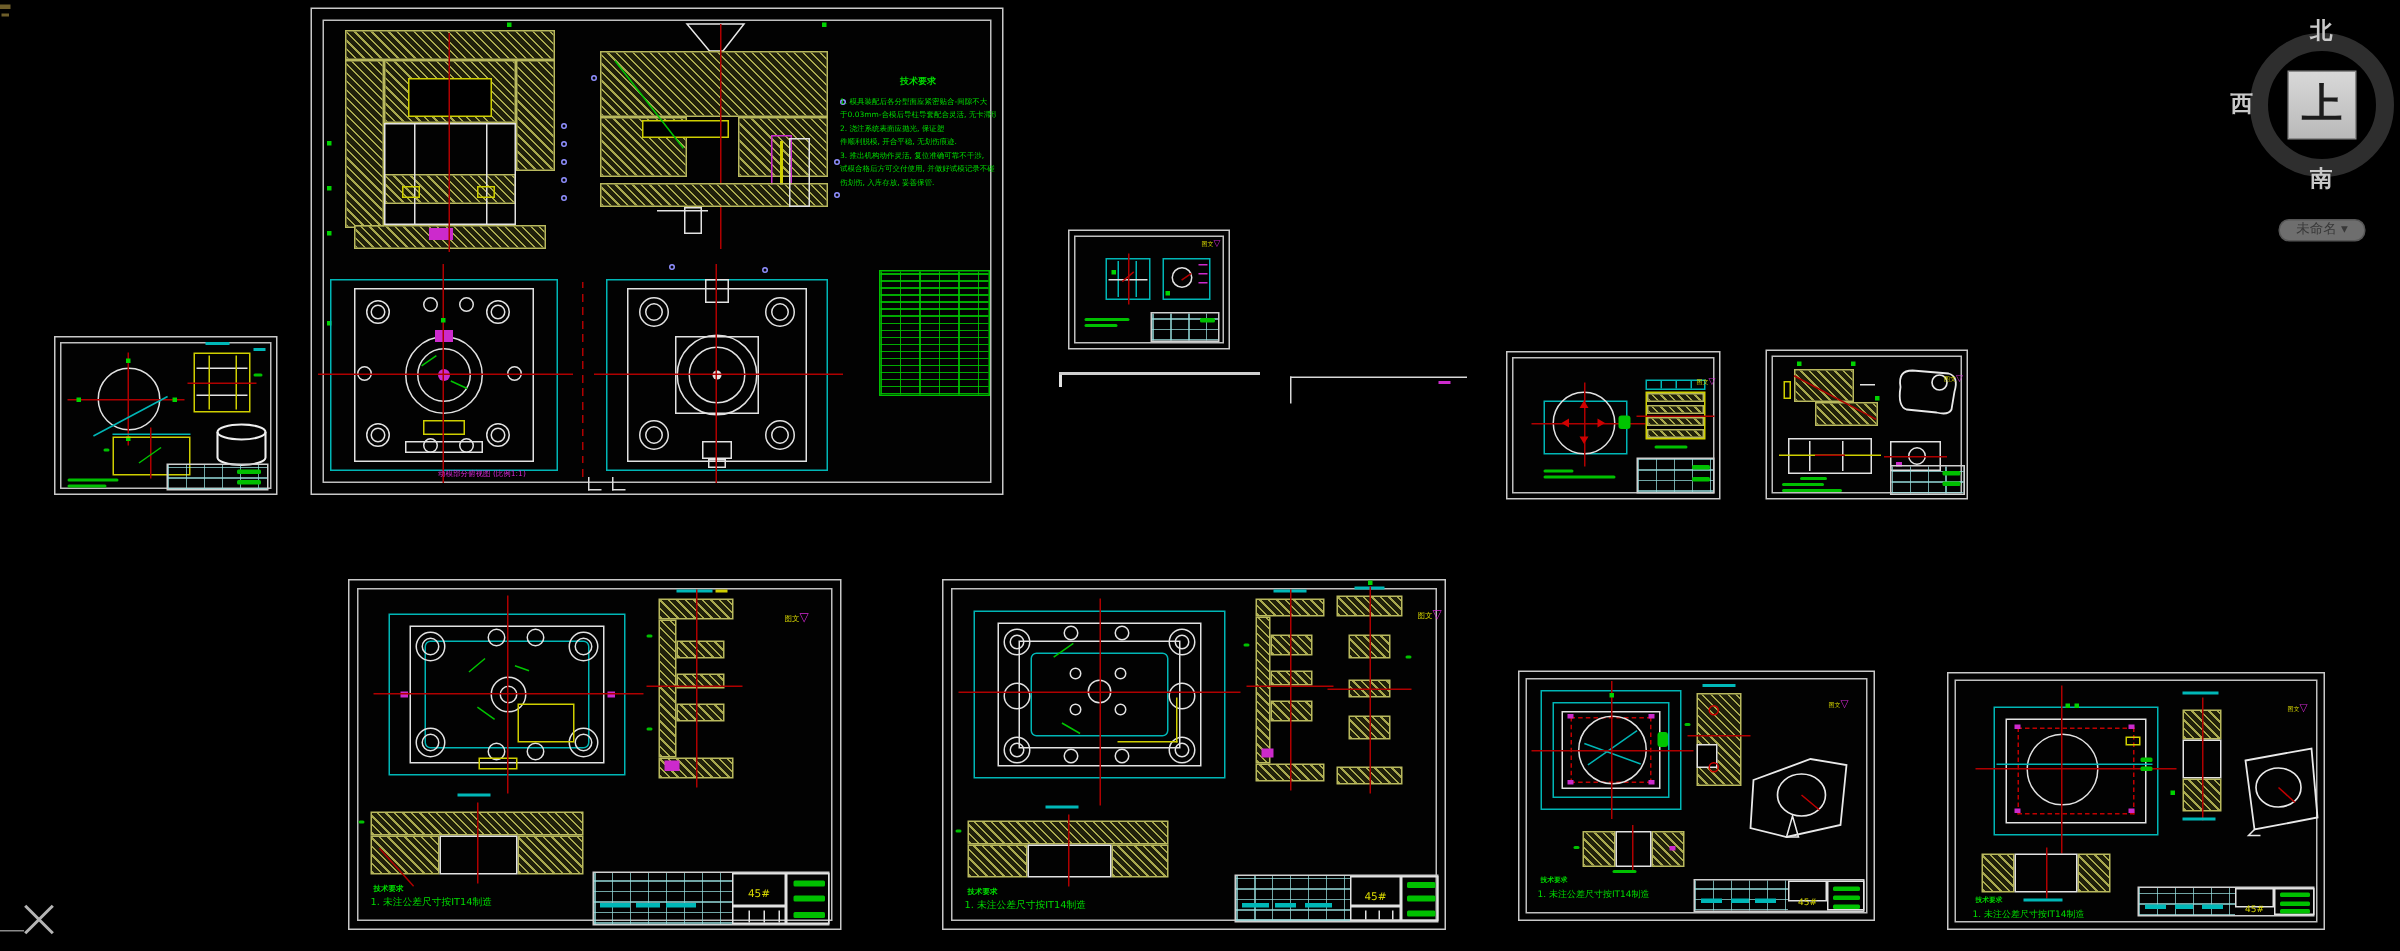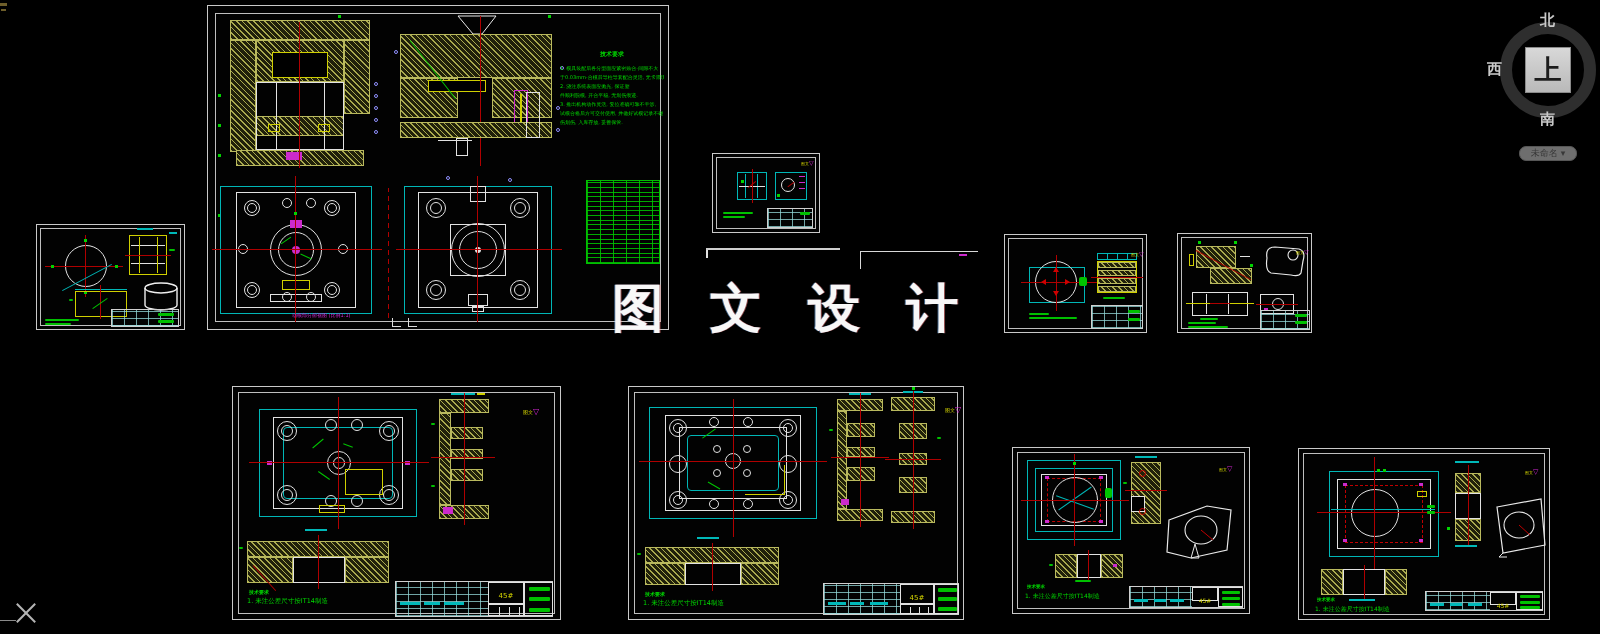--- a/index.html
+++ b/index.html
@@ -250,21 +250,20 @@
     </div>
   </div>
 
   <div class="abs" style="left:706px;top:248px;width:134px;height:10px;border-top:2px solid #cfcfcf">
     <div class="abs wl" style="left:0;top:0;width:2px;height:8px"></div>
   </div>
   <div class="abs" style="left:860px;top:251px;width:118px;height:18px;border-top:1px solid #d8d8d8;border-left:1px solid #d8d8d8">
     <div class="abs ml" style="left:98px;top:2px;width:8px;height:2px"></div>
   </div>
 
-  <div class="abs" id="watermark">图 文 设 计</div>
 
   <div class="sheet" style="left:1004px;top:234px;width:143px;height:99px">
     <div class="inner" style="inset:3px"></div>
     <div class="abs" style="left:22px;top:24px;width:68px;height:50px">
       <div class="abs cybox" style="left:2px;top:8px;width:56px;height:36px"></div>
       <div class="abs wbox circ" style="left:8px;top:2px;width:42px;height:42px"></div>
       <div class="abs rl" style="left:-6px;top:23px;width:76px;height:1px"></div>
       <div class="abs rl" style="left:29px;top:-4px;width:1px;height:56px"></div>
       <div class="abs triu" style="left:26px;top:8px"></div>
       <div class="abs trid" style="left:26px;top:32px"></div>

